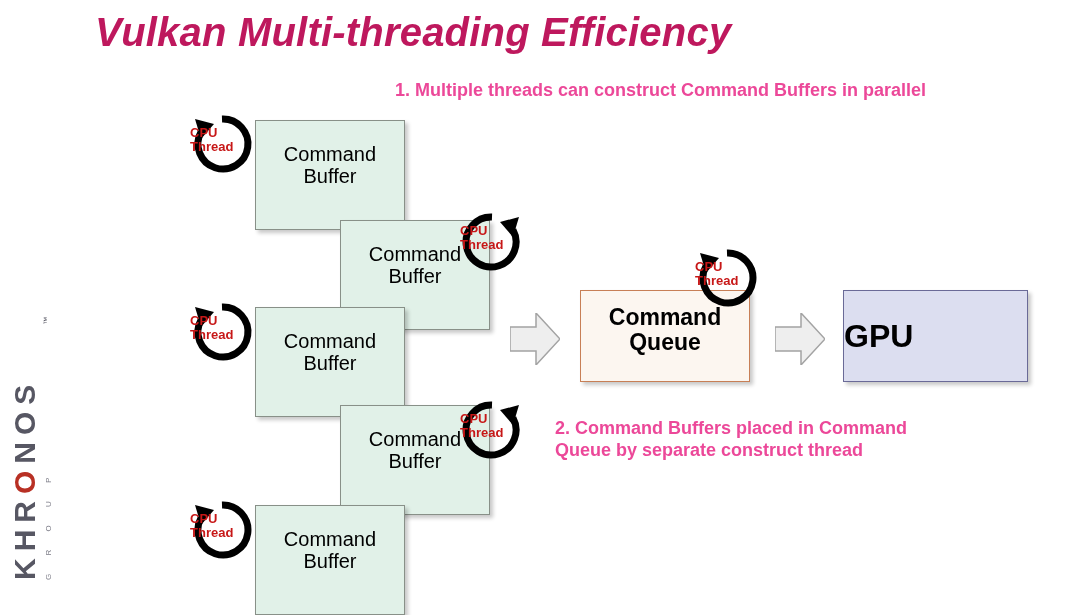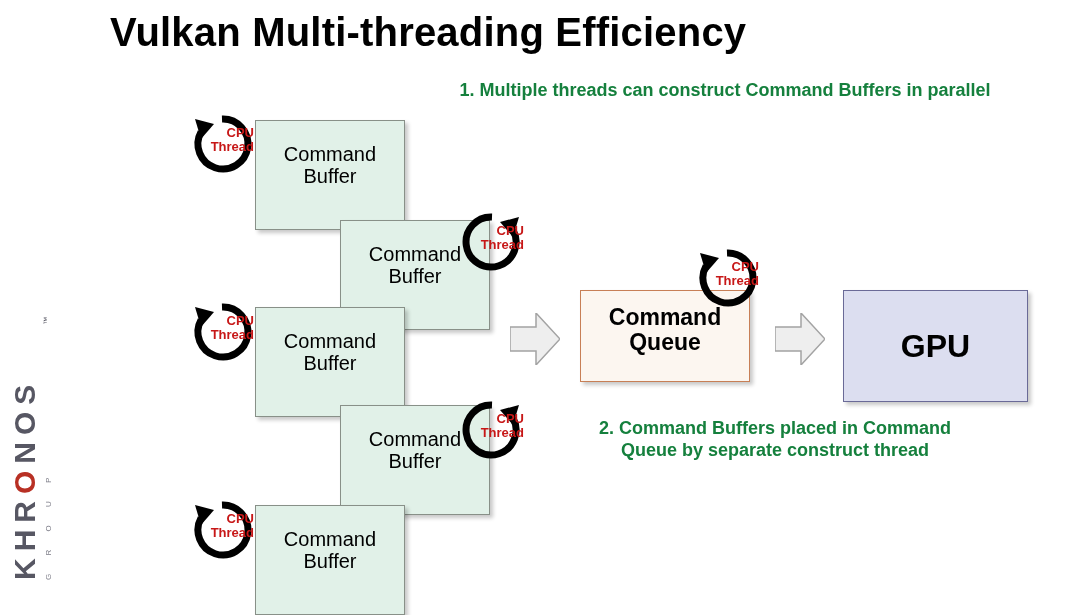--- a/index.html
+++ b/index.html
@@ -12,34 +12,35 @@
     color: #000;
     overflow: hidden;
   }
   .stage {
     position: relative;
     width: 1080px;
     height: 615px;
   }
   .title {
     position: absolute;
-    left: 110px;
+    left: 95px;
     top: 10px;
     font-size: 40px;
     font-weight: 700;
-    color: #000000;
+    color: #be185d;
     letter-spacing: 0.2px;
+    font-style: italic;
   }
   .annot {
     position: absolute;
     font-size: 18px;
     font-weight: 700;
-    color: #15803d;
+    color: #ec4899;
     line-height: 1.22;
-    text-align: center;
+    text-align: left;
   }
 
   .cmdbuf {
     position: absolute;
     width: 150px;
     height: 110px;
     background: #e1f1e8;
     border: 1px solid #889088;
     box-shadow: 3px 3px 4px rgba(0,0,0,0.22);
     box-sizing: border-box;
@@ -70,44 +71,43 @@
     text-align: center;
     font-size: 23px;
     font-weight: 600;
     color: #000;
     line-height: 1.1;
   }
 
   .gpu {
     position: absolute;
     width: 185px;
-    height: 112px;
+    height: 92px;
     background: #dcdef0;
     border: 1px solid #6a6a97;
     box-shadow: 3px 3px 4px rgba(0,0,0,0.22);
     box-sizing: border-box;
     display: flex;
     align-items: center;
-    justify-content: center;
     font-size: 32px;
     font-weight: 700;
     color: #000;
   }
 
   .cpu-thread {
     position: absolute;
     width: 64px;
     height: 64px;
   }
   .cpu-label {
     position: absolute;
     left: 0;
     top: 14px;
     width: 64px;
-    text-align: right;
+    text-align: left;
     font-size: 13px;
     font-weight: 700;
     color: #c71717;
     line-height: 1.05;
     z-index: 2;
   }
   .cpu-ring {
     position: absolute;
     left: 0;
     top: 0;

